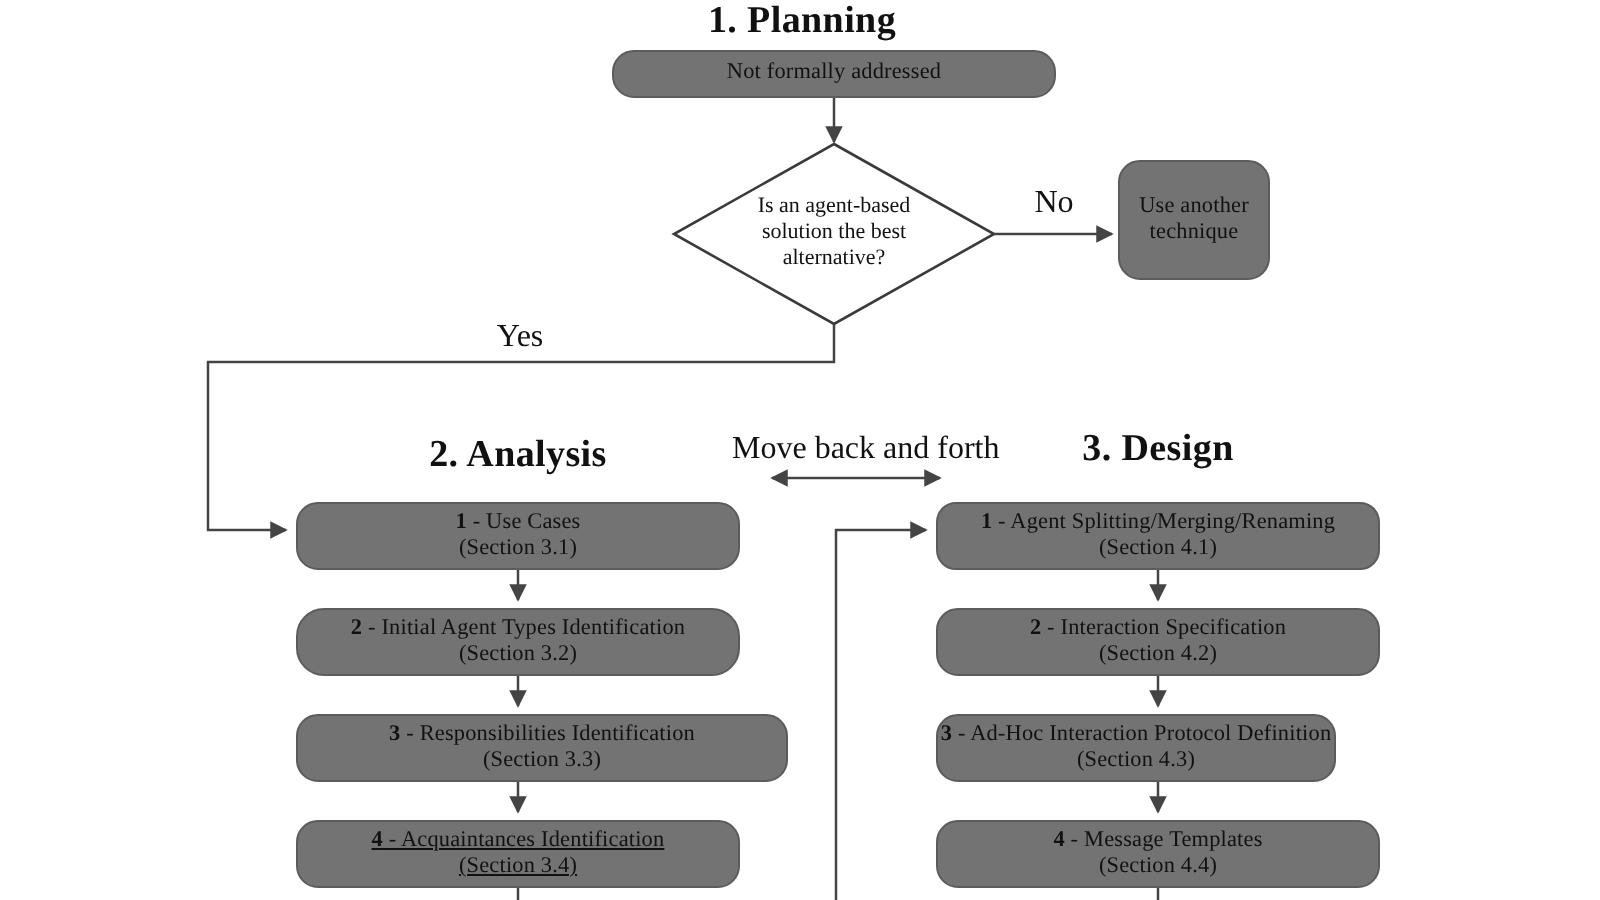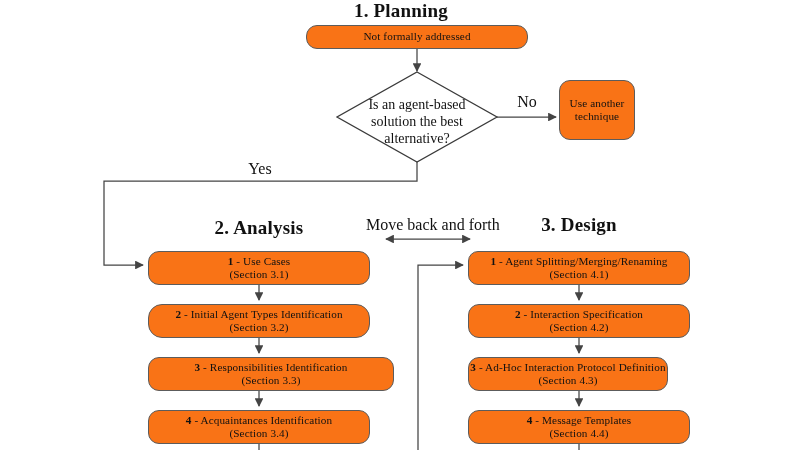--- a/index.html
+++ b/index.html
@@ -21,21 +21,21 @@
     left: 0;
     top: 0;
     width: 800px;
     height: 450px;
   }
   .node-box {
     position: absolute;
     box-sizing: border-box;
     border: 1.3px solid #5c5c5c;
     border-radius: 11px;
-    background: #f97316;
+    background: #737373;
     display: flex;
     flex-direction: column;
     align-items: center;
     justify-content: center;
     text-align: center;
     line-height: 1.18;
     font-size: 11.2px;
     color: #111111;
     letter-spacing: .1px;
   }
@@ -51,21 +51,21 @@
     letter-spacing: .2px;
   }
   .edge-label {
     position: absolute;
     font-size: 16px;
     white-space: nowrap;
     text-align: center;
   }
   .diamond-label {
     position: absolute;
-    font-size: 14px;
+    font-size: 11px;
     line-height: 1.2;
     text-align: center;
     white-space: nowrap;
   }
 </style>
 </head>
 <body>
 
 <div id="canvas">
 
@@ -138,21 +138,21 @@
   <div class="node-box" style="left:148px; top:304px; width:222px; height:34px;border-radius:14px;">
     <span class="ln1"><span class="num">2</span><span> - Initial Agent Types Identification</span></span>
     <span class="ln2">(Section 3.2)</span>
   </div>
 
   <div class="node-box" style="left:148px; top:357px; width:246px; height:34px;">
     <span class="ln1"><span class="num">3</span><span> - Responsibilities Identification</span></span>
     <span class="ln2">(Section 3.3)</span>
   </div>
 
-  <div class="node-box" style="left:148px; top:410px; width:222px; height:34px;">
+  <div class="node-box" style="left:148px; top:410px; width:222px; height:34px;text-decoration:underline;">
     <span class="ln1"><span class="num">4</span><span> - Acquaintances Identification</span></span>
     <span class="ln2">(Section 3.4)</span>
   </div>
 
   <div class="phase-title" style="left:475px; top:214px; width:208px;">3. Design</div>
 
   <div class="node-box" style="left:468px; top:251px; width:222px; height:34px;border-radius:10px;">
     <span class="ln1"><span class="num">1</span><span> - Agent Splitting/Merging/Renaming</span></span>
     <span class="ln2">(Section 4.1)</span>
   </div>

